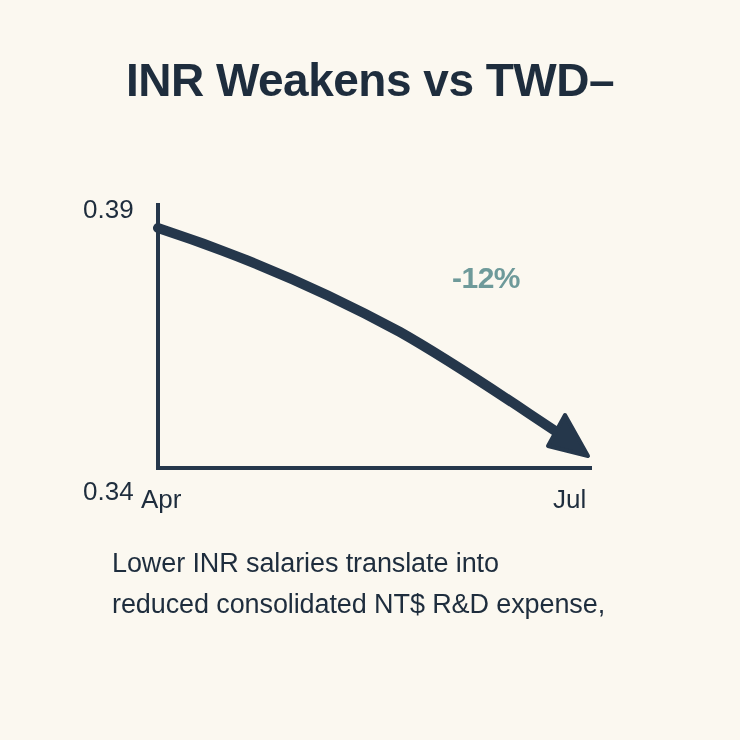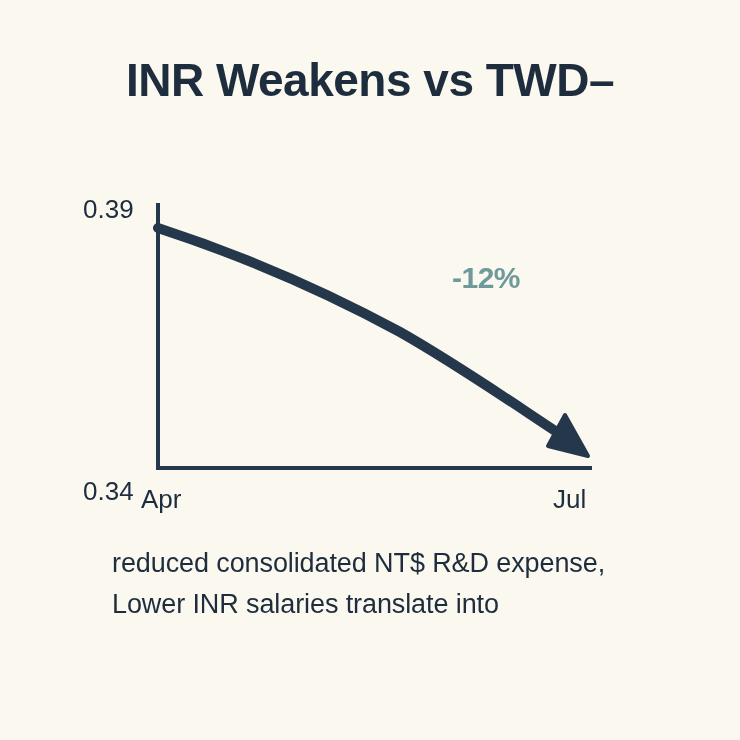--- a/index.html
+++ b/index.html
@@ -128,17 +128,17 @@
 
   <div class="axis-value" id="y-label-top">0.39</div>
   <div class="axis-value" id="y-label-bottom">0.34</div>
 
   <div class="x-tick" id="x-tick-start">Apr</div>
   <div class="x-tick" id="x-tick-end">Jul</div>
 
   <div id="delta-badge">-12%</div>
 
   <div id="caption">
+    <span class="caption-line">Lower INR salaries translate into</span>
     <span class="caption-line">reduced consolidated NT$ R&amp;D expense,</span>
-    <span class="caption-line">Lower INR salaries translate into</span>
   </div>
 
 </div>
 
 </body></html>

